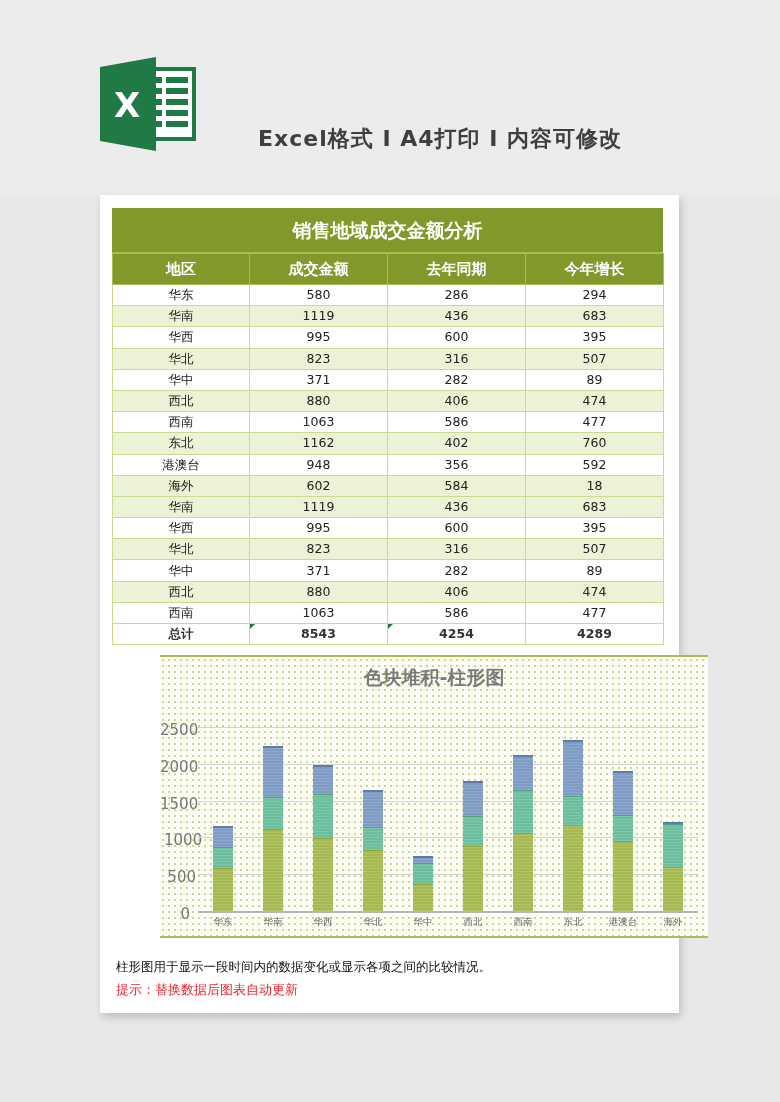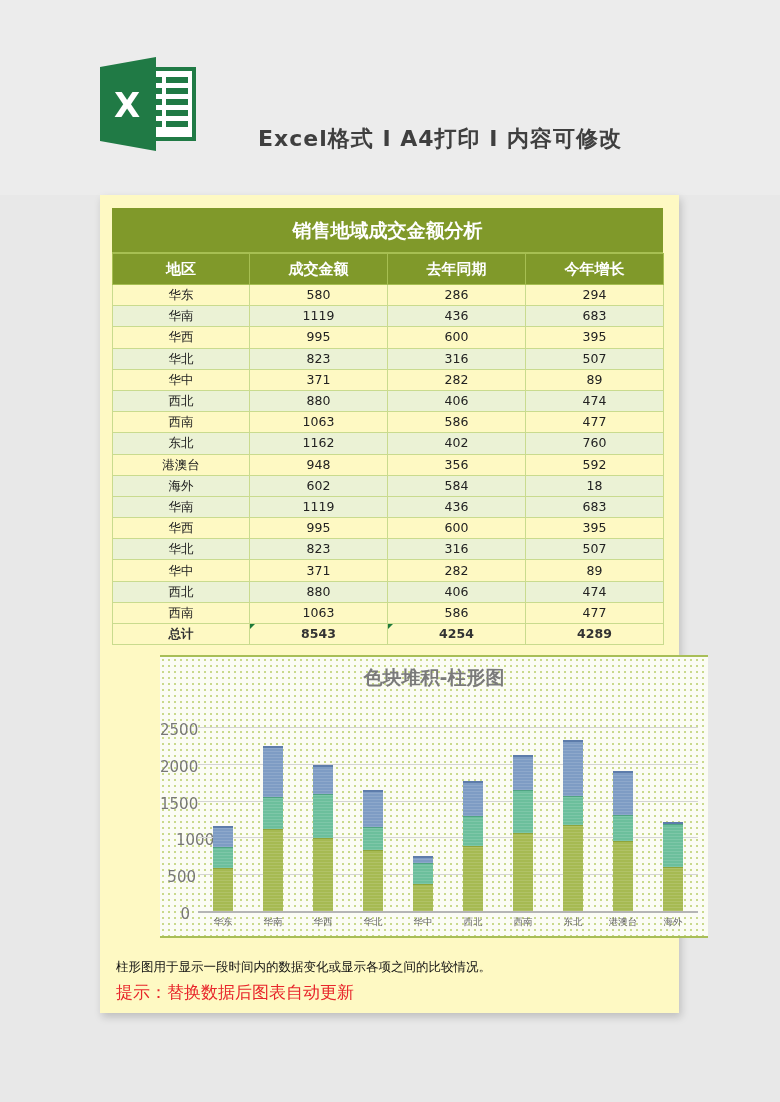--- a/index.html
+++ b/index.html
@@ -16,21 +16,21 @@
     font-size: 54px; font-weight: bold; color: #207a45; letter-spacing: 6px;
     font-family: "DejaVu Sans", sans-serif;
   }
   .sub-title {
     position: absolute; left: 258px; top: 124px;
     font-size: 22px; font-weight: bold; color: #3f3f3f; letter-spacing: 1px;
     font-family: "DejaVu Sans", sans-serif;
   }
   .card {
     position: absolute; left: 100px; top: 195px; width: 579px; height: 818px;
-    background: #fef9c3;
+    background: #ffffff;
     box-shadow: 2px 4px 8px rgba(0,0,0,0.18);
   }
   .table-wrap { position: absolute; left: 12px; top: 13px; width: 551px; }
   .table-title {
     height: 45px; background: #80992a; color: #fff; font-weight: bold;
     font-size: 19px; text-align: center; line-height: 45px;
     border-bottom: 1px solid #a7bf52;
   }
   table { border-collapse: collapse; width: 551px; table-layout: fixed; }
   th {
@@ -66,21 +66,21 @@
   .axis { position: absolute; height: 2px; background: #b5b5b5; }
   .bar-col { position: absolute; width: 20px; }
   .seg { position: absolute; left: 0; width: 20px;
     background-image: repeating-linear-gradient(0deg, rgba(255,255,255,0.12) 0, rgba(255,255,255,0.12) 1px, transparent 1px, transparent 3px); }
   .seg.s0 { background-color: #a6ba52; border-top: 1px solid #8fa43a; }
   .seg.s1 { background-color: #6cbf9c; border-top: 1px solid #4fa382; }
   .seg.s2 { background-color: #7e9cc4; border-top: 2px solid #5d7cab; }
   .xlabel { position: absolute; font-size: 9.5px; color: #666; width: 50px; text-align: center; }
 
   .desc { position: absolute; left: 16px; top: 764px; font-size: 12.5px; color: #111; }
-  .hint { position: absolute; left: 16px; top: 786px; font-size: 17px; color: #e8262b; text-align: center; }
+  .hint { position: absolute; left: 16px; top: 786px; font-size: 13px; color: #e8262b; text-align: center; }
 </style>
 </head>
 <body>
 
 <div class="top-banner">
   <svg class="excel-logo" viewBox="0 0 98 94">
     <rect x="44" y="12" width="50" height="70" fill="#ffffff" stroke="#207a45" stroke-width="4"></rect>
     <g fill="#207a45">
       <rect x="50" y="20" width="12" height="6"></rect>
         <rect x="66" y="20" width="22" height="6"></rect>
@@ -225,21 +225,21 @@
       </tfoot>
     </table>
   </div>
 
   <div class="chart" id="chart">
     <div class="chart-title">色块堆积-柱形图</div>
   <div class="ytick" style="left: 0px; top: 248px;">0</div>
       <div class="axis" style="left: 38px; width: 500px; top: 254px;"></div>
       <div class="ytick" style="left: 6px; top: 211.2px;">500</div>
       <div class="gridline" style="left: 38px; width: 500px; top: 217.2px;"></div>
-      <div class="ytick" style="left: 16px; top: 174.4px; text-align: center;">1000</div>
+      <div class="ytick" style="left: 4px; top: 174.4px; text-align: center;">1000</div>
       <div class="gridline" style="left: 38px; width: 500px; top: 180.4px;"></div>
       <div class="ytick" style="left: 0px; top: 137.6px;">1500</div>
       <div class="gridline" style="left: 38px; width: 500px; top: 143.6px;"></div>
       <div class="ytick" style="left: 0px; top: 100.8px;">2000</div>
       <div class="gridline" style="left: 38px; width: 500px; top: 106.8px;"></div>
       <div class="ytick" style="left: 0px; top: 64px;">2500</div>
       <div class="gridline" style="left: 38px; width: 500px; top: 70px;"></div>
       <div class="bar-col" style="left: 53px; top: 0px; height: 254px;">
         <div class="seg s0" style="top: 211.312px; height: 42.688px;"></div>
         <div class="seg s1" style="top: 190.262px; height: 21.0496px;"></div>

